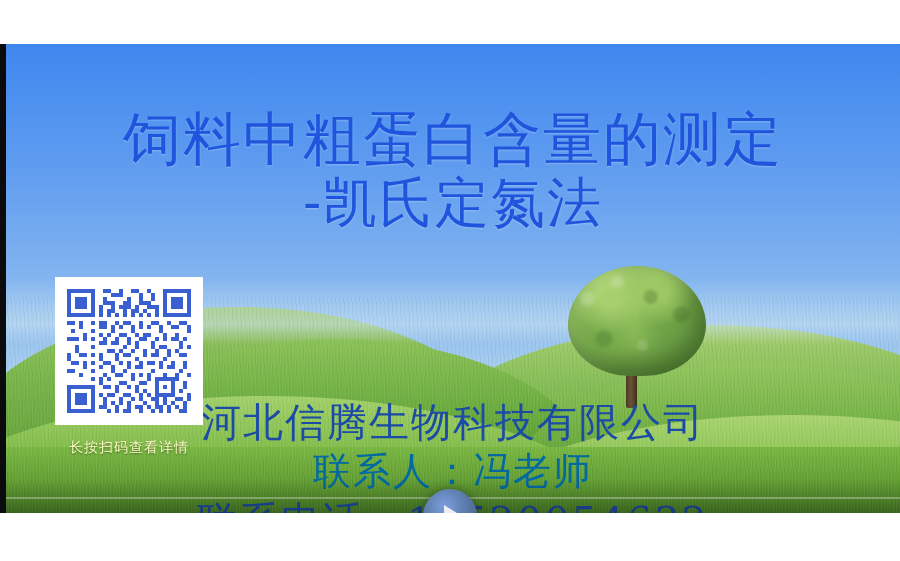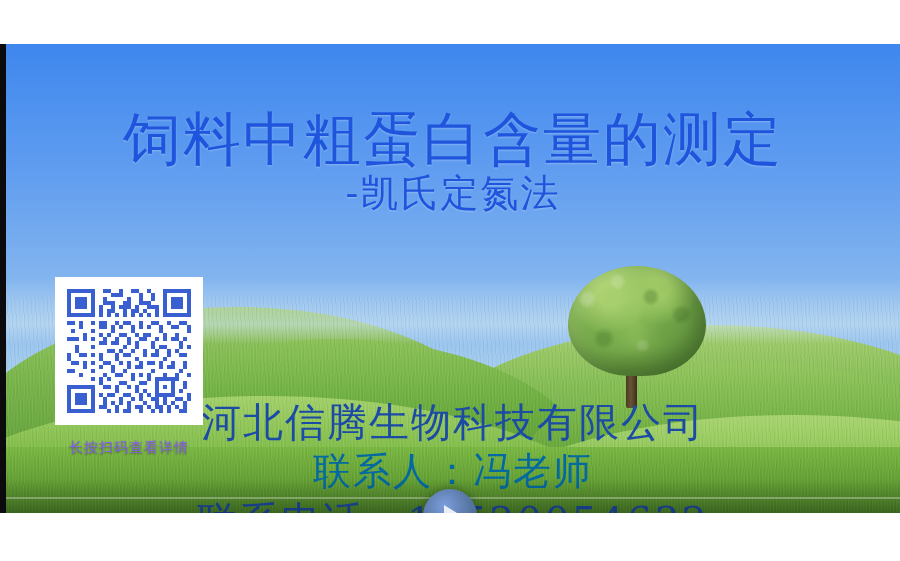--- a/index.html
+++ b/index.html
@@ -228,21 +228,21 @@
     font-family: "DejaVu Serif", "Liberation Serif", serif;
     font-size: 58px;
     line-height: 1.08;
     color: #1f55dd;
     letter-spacing: 2px;
     text-shadow: 0 1px 2px rgba(255,255,255,.28);
     white-space: nowrap;
   }
   .title-line2 {
     font-family: "DejaVu Serif", "Liberation Serif", serif;
-    font-size: 38px;
+    font-size: 54px;
     line-height: 1.1;
     color: #1f55dd;
     letter-spacing: 2px;
     text-shadow: 0 1px 2px rgba(255,255,255,.28);
     white-space: nowrap;
     margin-top: 2px;
   }
 
   
   #qr-block {
@@ -258,21 +258,21 @@
     background: #ffffff;
     padding: 0;
     box-sizing: border-box;
     display: block;
   }
   #qr-card svg { display: block; }
   #qr-caption {
     margin-top: 14px;
     width: 148px;
     text-align: center;
-    color: #8b5cf6;
+    color: #fef9c3;
     font-size: 14px;
     font-family: Liberation Mono, monospace;
     letter-spacing: 1px;
     text-shadow: 0 1px 2px rgba(0,0,0,.45);
     white-space: nowrap;
   }
 
   
   #company-block {
     position: absolute;

